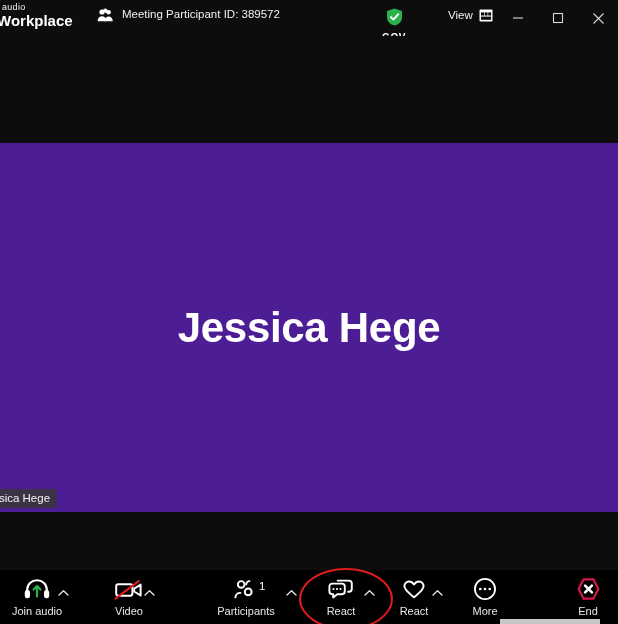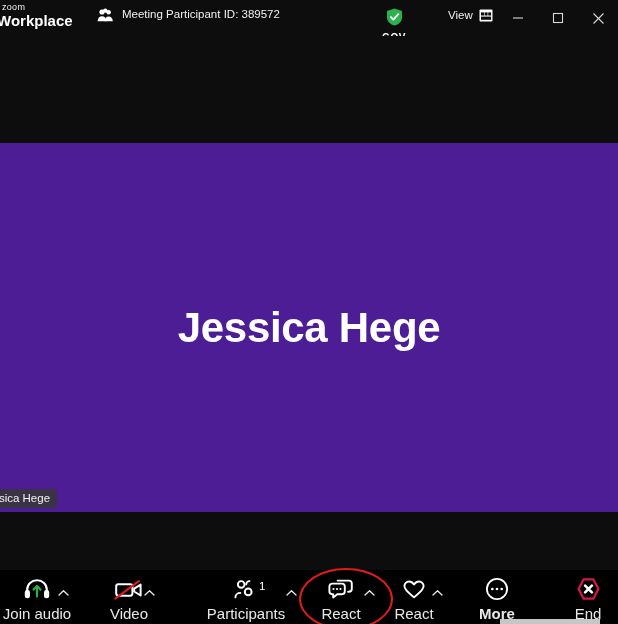--- a/index.html
+++ b/index.html
@@ -196,21 +196,21 @@
     cursor: default;
   }
   .tb-icon {
     height: 24px;
     display: flex;
     align-items: center;
     justify-content: center;
   }
   .tb-label {
     margin-top: 4px;
-    font-size: 15px;
+    font-size: 11px;
     color: #e8e8e8;
     white-space: nowrap;
   }
   .caret {
     position: absolute;
     top: 13px;
     width: 11px;
     height: 8px;
     cursor: default;
   }
@@ -244,21 +244,21 @@
   }
 </style>
 </head>
 <body>
 
 <div class="app">
 
   <div class="titlebar">
 
     <div class="brand">
-      <span class="brand-zoom">zoom</span>
+      <span class="brand-zoom">audio</span>
       <span class="brand-workplace">Workplace</span>
     </div>
 
     <div class="meeting-id-group">
       <span>
         <svg class="participants-glyph" viewBox="0 0 17 15">
           <circle cx="5" cy="4" r="2.6" fill="#ffffff"></circle>
           <circle cx="11.6" cy="4.2" r="2.3" fill="#ffffff"></circle>
           <circle cx="8.3" cy="2.6" r="2.2" fill="#ffffff"></circle>
           <path d="M0.6 13.3c0-3.1 2-5 4.4-5s4.4 1.9 4.4 5z" fill="#ffffff"></path>
@@ -397,21 +397,21 @@
         </svg>
       </div>
       <div class="tb-label">React</div>
     </div>
     <div class="caret" style="left:432px;">
       <svg width="11" height="8" viewBox="0 0 11 8">
           <path d="M1 6 5.5 1.8 10 6" stroke="#e8e8e8" stroke-width="1.3" fill="none" stroke-linecap="round" stroke-linejoin="round"></path>
         </svg>
     </div>
 
-    <div class="tb-item" style="left:460px;font-weight:bold;">
+    <div class="tb-item" style="left:448px;">
       <div class="tb-icon">
         <svg width="24" height="24" viewBox="0 0 24 24">
           <circle cx="12" cy="12" r="10.1" fill="none" stroke="#ffffff" stroke-width="1.8"></circle>
           <circle cx="7.3" cy="12" r="1.35" fill="#ffffff"></circle>
           <circle cx="12" cy="12" r="1.35" fill="#ffffff"></circle>
           <circle cx="16.7" cy="12" r="1.35" fill="#ffffff"></circle>
         </svg>
       </div>
       <div class="tb-label">More</div>
     </div>

